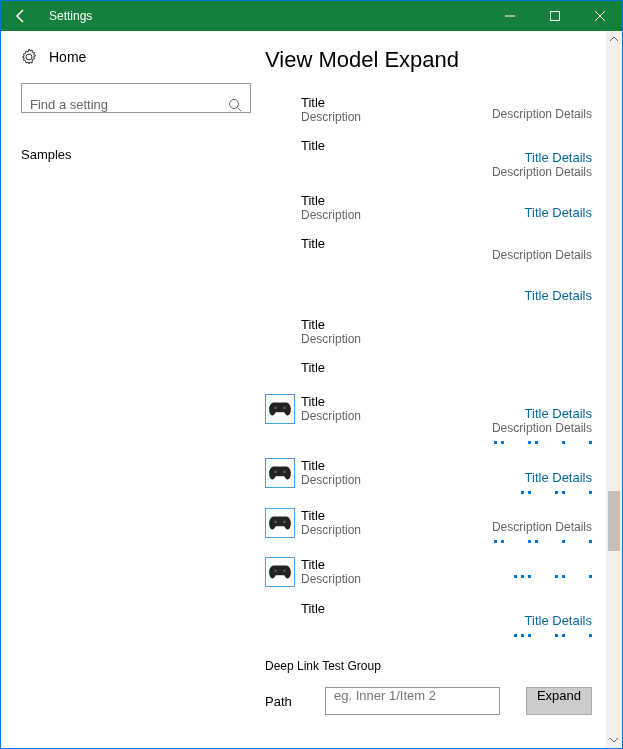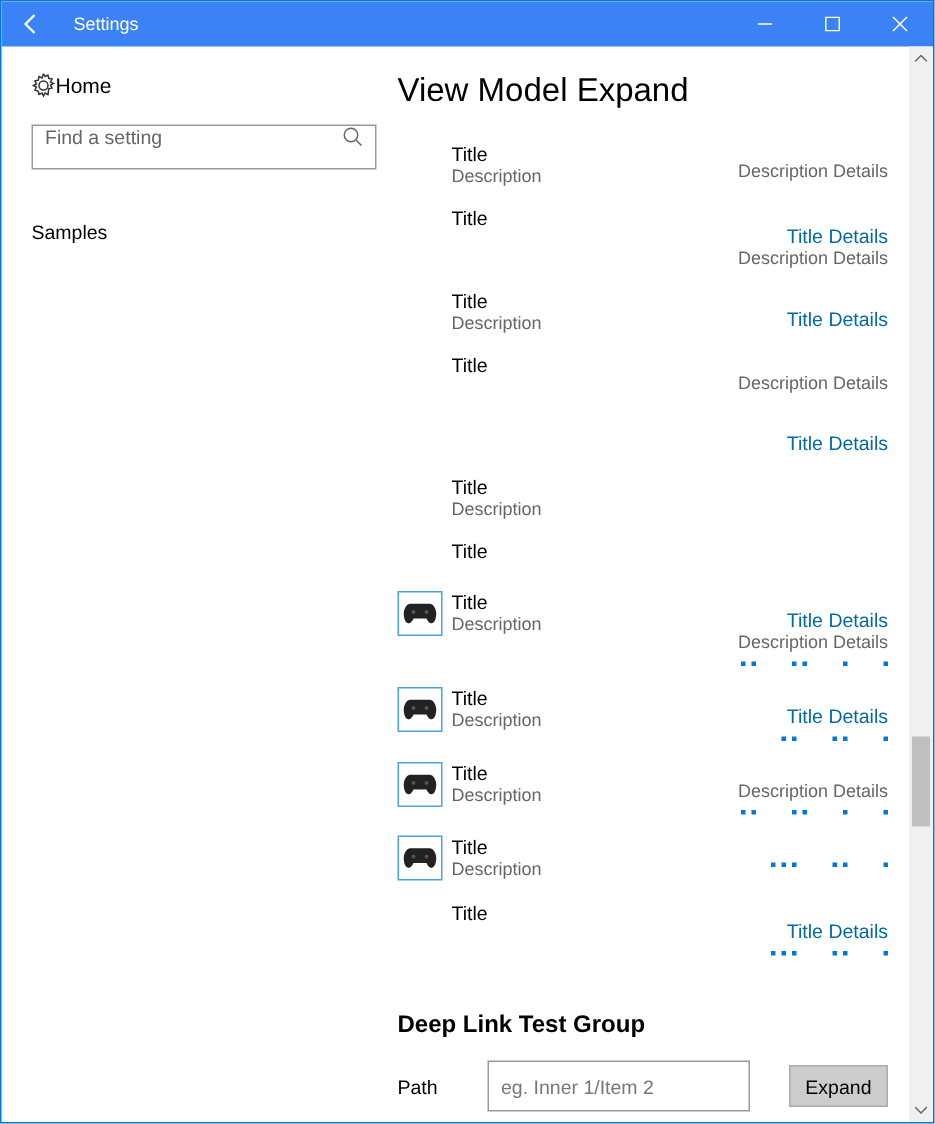--- a/index.html
+++ b/index.html
@@ -8,21 +8,21 @@
       font-size: 13px;
       width: 623px;
       height: 749px;
       background: #fff;
       border: 1px solid #0078d7;
       overflow: hidden;
       position: relative;
     }
     .titlebar {
       height: 30px;
-      background: #3b82f6;
+      background: #15803d;
       color: #fff;
       display: flex;
       align-items: center;
       position: relative;
     }
     .back-btn {
       width: 40px;
       height: 30px;
       display: flex;
       align-items: center;
@@ -64,34 +64,34 @@
       height: calc(100% - 30px);
     }
     .sidebar {
       width: 260px;
       padding: 18px 20px;
       flex-shrink: 0;
     }
     .home-row {
       display: flex;
       align-items: center;
-      gap: 0;
+      gap: 12px;
       margin-bottom: 18px;
       font-size: 14px;
     }
     .gear-icon {
       width: 16px;
       height: 16px;
     }
     .search-box {
       width: 230px;
       height: 30px;
       border: 1px solid #999;
       display: flex;
-      align-items: flex-start;
+      align-items: flex-end;
       padding: 0 8px;
       color: #666;
       font-size: 13px;
       margin-bottom: 28px;
     }
     .search-box .ph { flex: 1; }
     .nav-item {
       font-size: 13px;
       padding: 6px 0;
     }
@@ -151,50 +151,49 @@
       display:flex;
       justify-content:flex-end;
       gap:4px;
       margin-top:6px;
     }
     .dot-group { display:flex; gap:4px; margin-left:20px;}
     .dot {
       width:3px; height:3px; background:#0078d7;
     }
     .deep-link-title {
-      font-size: 16px;
-      font-weight: 700;
-      margin-top: 28px;
+      font-size: 12px;
+      font-weight: 400;
+      margin-top: 12px;
       margin-bottom: 14px;
     }
     .path-row {
       display: flex;
       align-items: center;
       gap: 26px;
     }
     .path-label { font-size:13px; width:34px; }
     .path-input {
       flex:1;
       max-width: 220px;
       height: 28px;
       border:1px solid #999;
-      padding:16px 8px;
+      padding:0 8px;
       color:#777;
       font-size:13px;
       display:flex;
-      align-items:center;
     }
     .expand-btn {
       height:28px;
-      padding:12px 10px;
+      padding:0 10px;
       background:#ccc;
       border:1px solid #aaa;
       font-size:13px;
       display:flex;
-      align-items:center;
+      align-items:flex-start;
     }
     .scrollbar-track {
       width: 16px;
       background: #f0f0f0;
       position: relative;
       flex-shrink:0;
     }
     .scroll-arrow {
       position:absolute;
       left:0; width:16px; height:16px;

